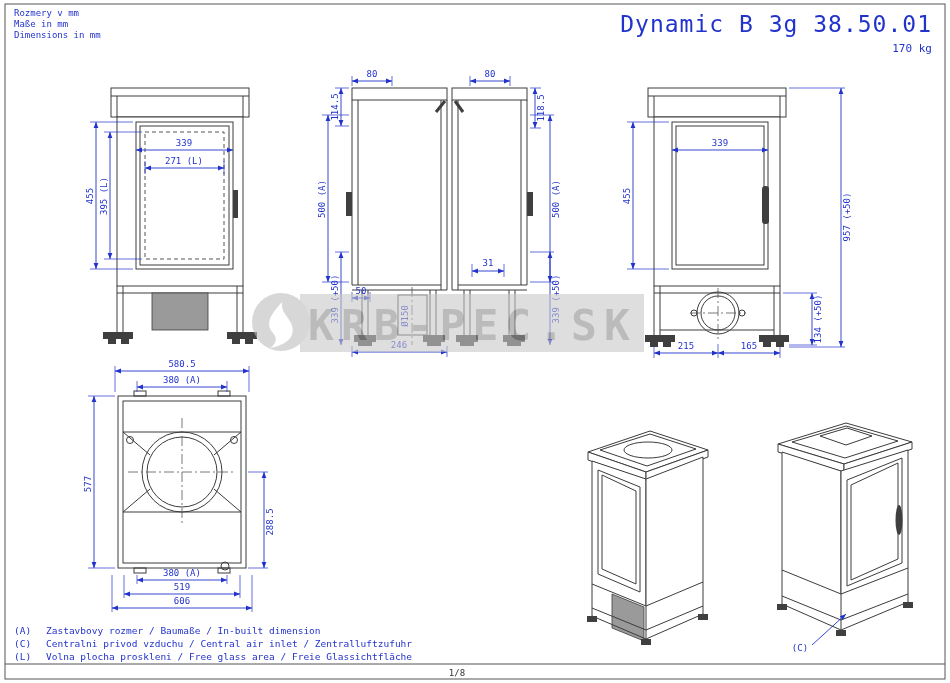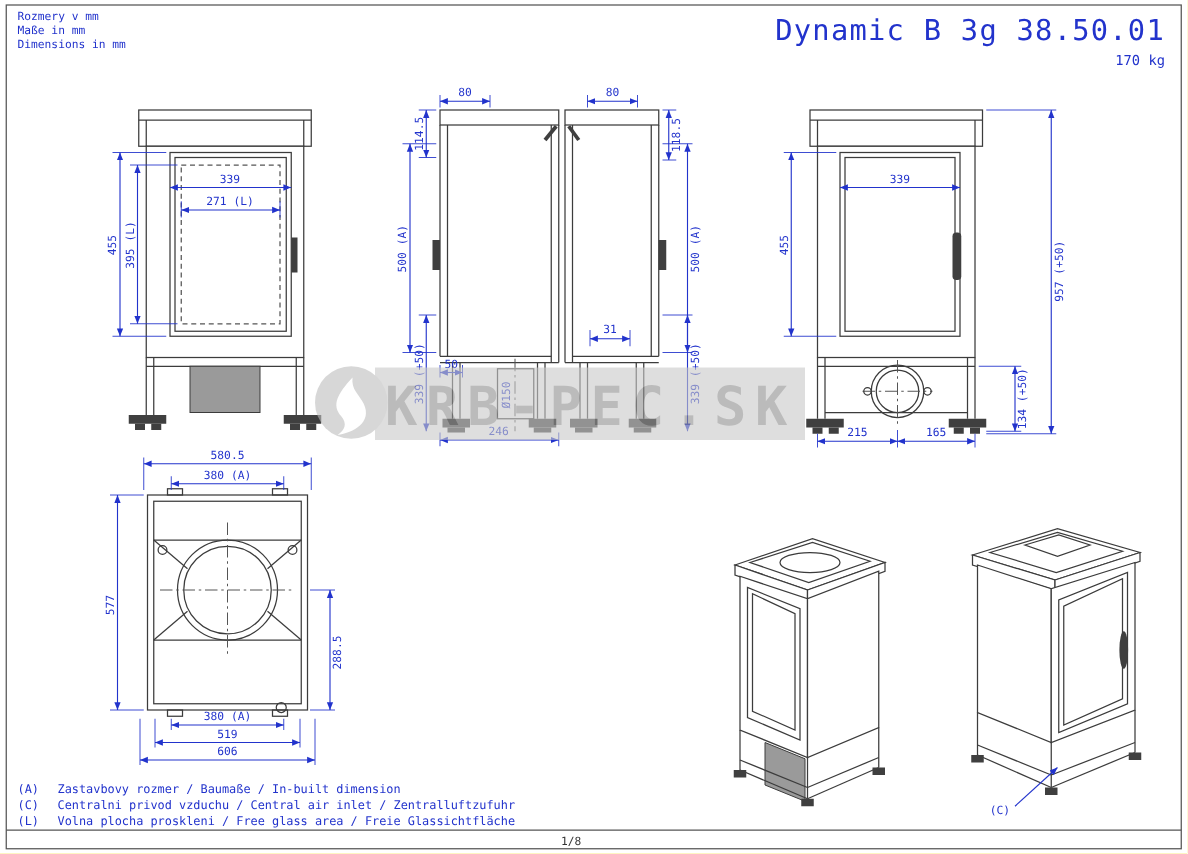--- a/index.html
+++ b/index.html
@@ -1,16 +1,16 @@
 <!DOCTYPE html>
 <html><head>
 <meta charset="utf-8">
 <style>
   html,body { margin:0; padding:0; background:#ffffff; }
-  .sheet { width:950px; height:683px; position:relative; background:#fde047; }
+  .sheet { width:950px; height:683px; position:relative; background:#0f766e; }
   svg { display:block; }
   
   .ln  { stroke:#3c3c3c; stroke-width:1; fill:none; }
   .lnf { stroke:#3c3c3c; stroke-width:1; fill:#ffffff; }
   .dk  { fill:#3f3f3f; stroke:none; }
   .gry { fill:#9a9a9a; stroke:#3c3c3c; stroke-width:0.8; }
   .dash { stroke-dasharray:4 3; stroke:#555; }
   .cl  { stroke:#555; stroke-width:0.8; stroke-dasharray:10 3 2 3; fill:none; }
   
   .dim { stroke:#2233cc; stroke-width:0.9; fill:none; }

